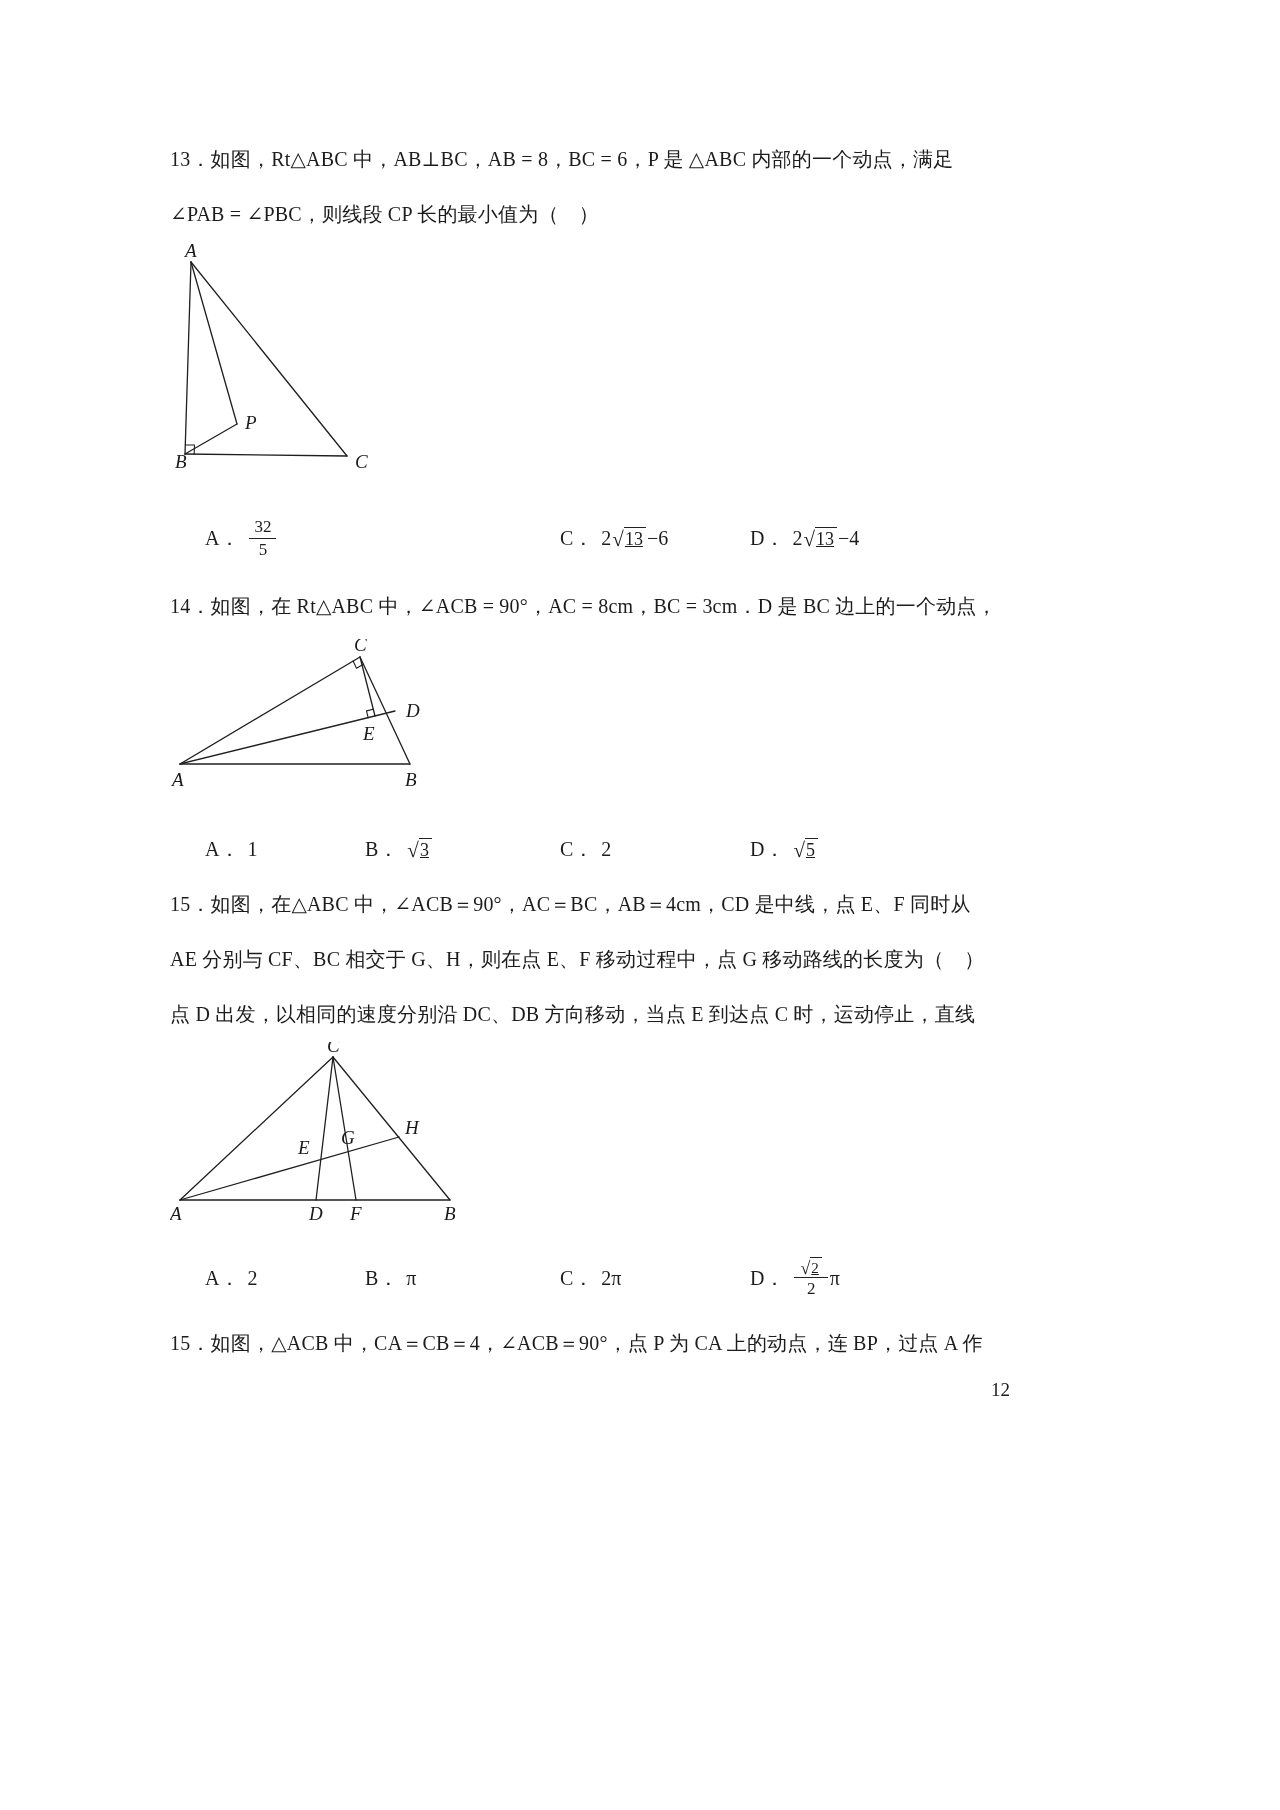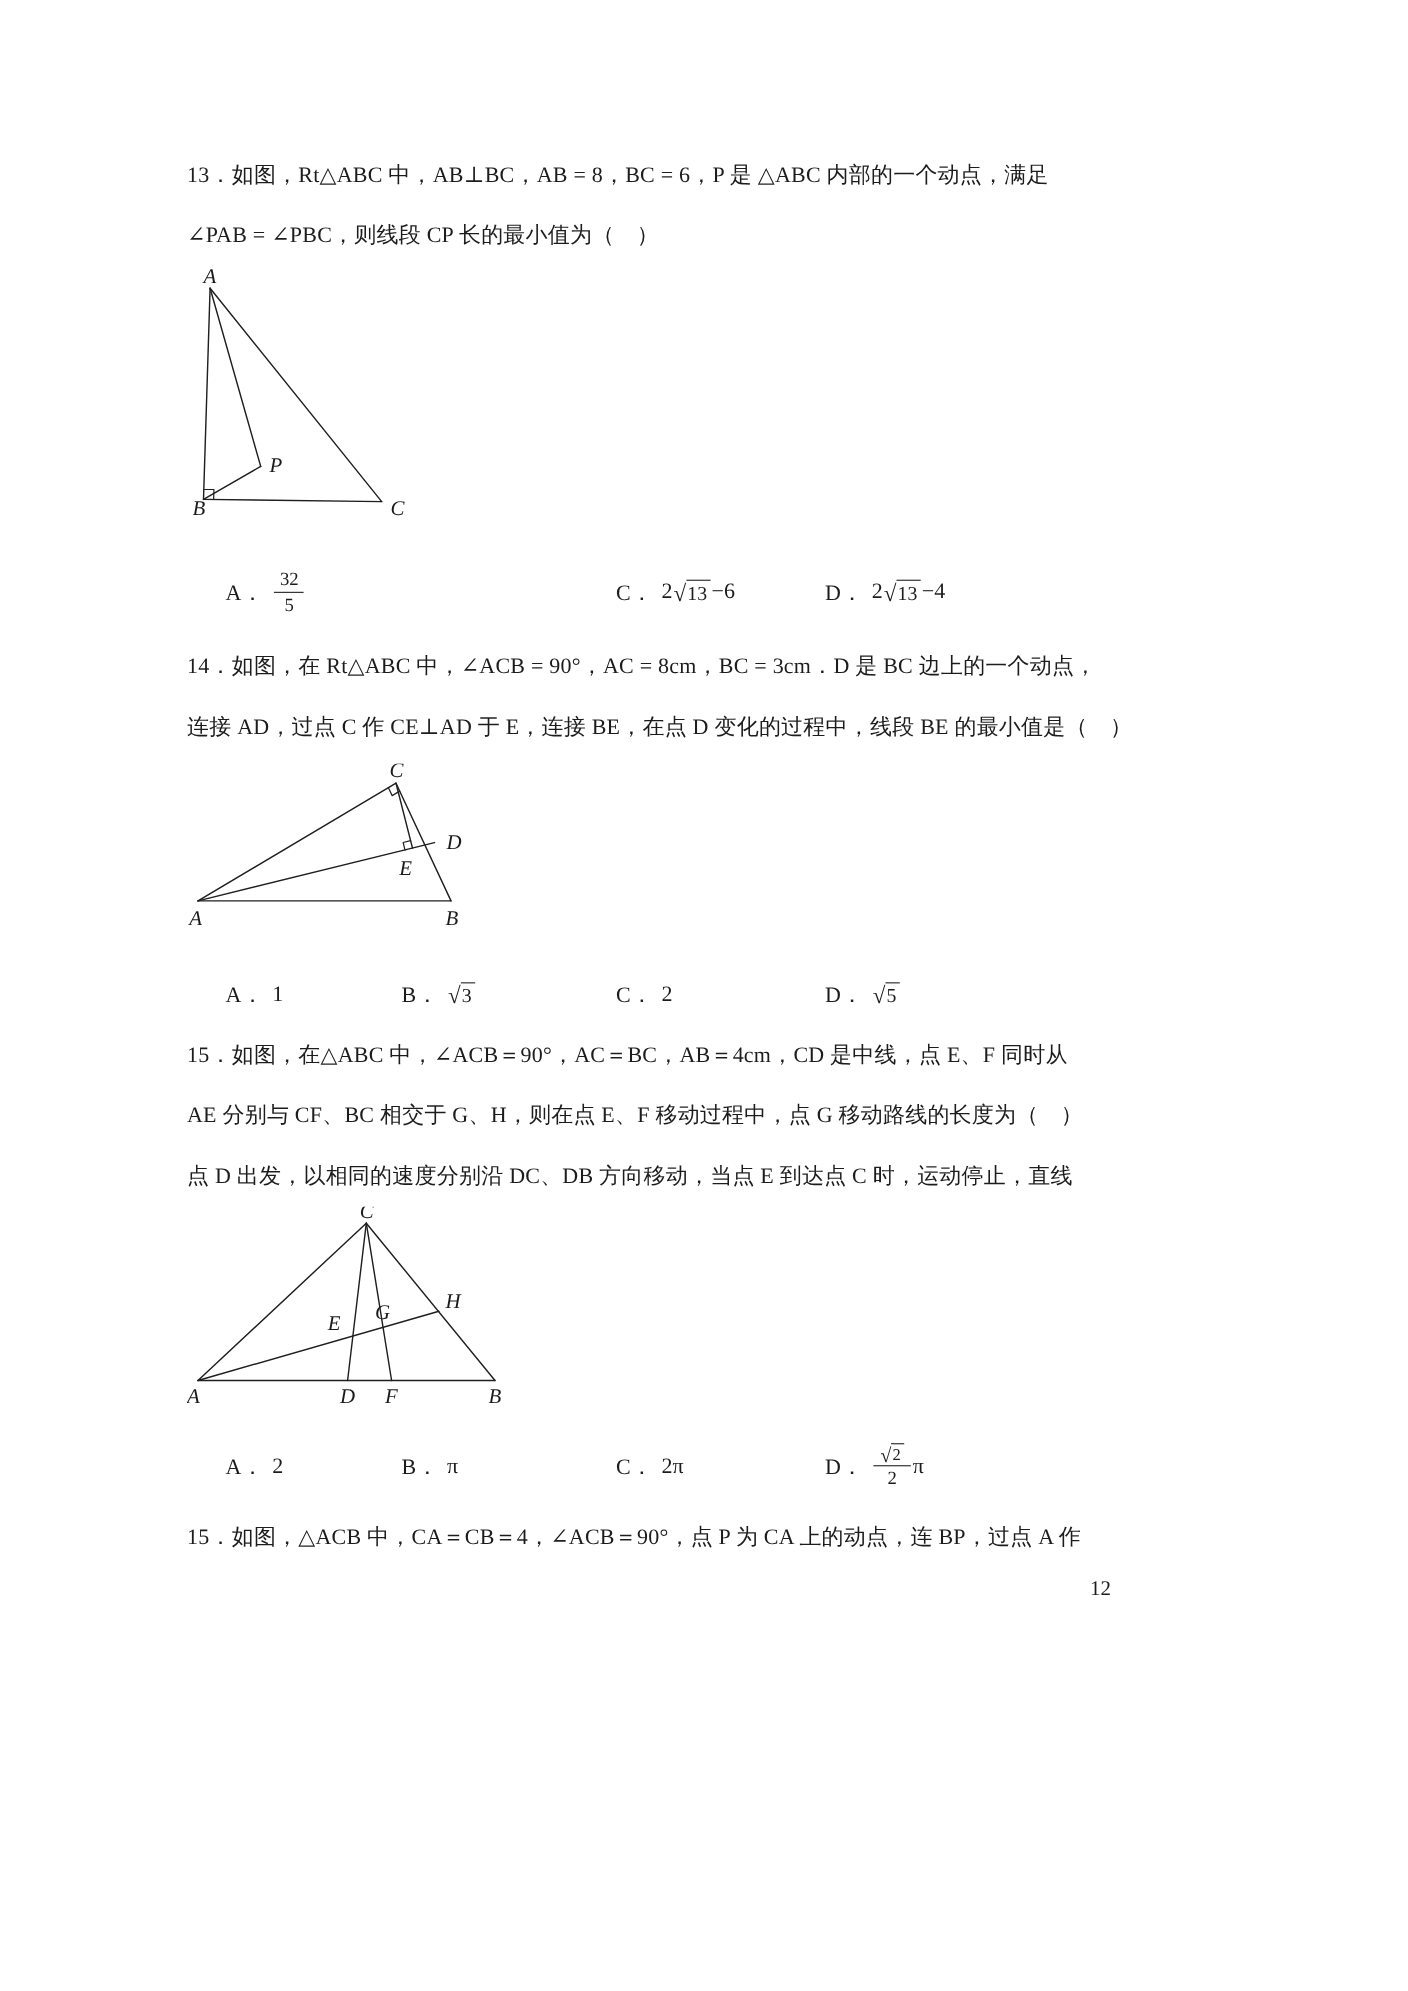--- a/index.html
+++ b/index.html
@@ -47,21 +47,21 @@
   .c4 { flex:1; }
   .olabel { margin-right:8px; }
   .frac {
     display:inline-flex; flex-direction:column; align-items:center;
     font-size:17px; line-height:1.2; vertical-align:middle; margin:16px 2px;
   }
   .frac .num { padding:0 5px 1px 5px; border-bottom:1.3px solid #222; display:inline-flex; align-items:flex-end; }
   .frac .den { padding:1px 5px 0 5px; }
   .sqrt { display:inline-flex; align-items:flex-start; margin:0 1px; }
   .sqrt .sign { font-size:21px; line-height:1; transform:translateY(2px); }
-  .sqrt .rad { border-top:1.4px solid #222; padding:2px 3px 0 1px; font-size:18px; line-height:1.1; }
+  .sqrt .rad { border-top:1.4px solid #222; padding:2px 3px 0 1px; font-size:18px; line-height:1.1;text-decoration:underline; }
   .frac .sqrt .sign { font-size:18px; }
   .frac .sqrt .rad { font-size:15px; }
   .mt13opts { margin-top:22px; }
   .mt14 { margin-top:2px; }
   .mt14opts { margin-top:28px; }
   .mt15opts { margin-top:14px; }
   .page-number {
     text-align:right; font-size:19px; margin-top:8px;
   }
 </style>
@@ -115,21 +115,20 @@
               <span class="sign">√</span>
               <span class="rad">13</span>
             </span>
           <span>−4</span>
         </div>
       </div>
     </section>
 
     <section class="mt14">
       <p class="pline">14．如图，在 Rt△ABC 中，∠ACB = 90°，AC = 8cm，BC = 3cm．D 是 BC 边上的一个动点，</p>
-      <p class="pline">连接 AD，过点 C 作 CE⊥AD 于 E，连接 BE，在点 D 变化的过程中，线段 BE 的最小值是（　）</p>
 
       <div class="figure fig14">
         <svg width="275" height="155" viewBox="0 0 275 155">
           <line x1="10" y1="125" x2="190" y2="18"></line>
           <line x1="190" y1="18" x2="240" y2="125"></line>
           <line x1="10" y1="125" x2="240" y2="125"></line>
           <line x1="10" y1="125" x2="225" y2="72"></line>
           <line x1="190" y1="18" x2="205" y2="77"></line>
           <path class="ra" d="M183.1 22.1 L186.5 29.3 L193.4 25.2"></path>
           <path class="ra" d="M203.3 70.2 L196.5 71.9 L198.2 78.8"></path>

